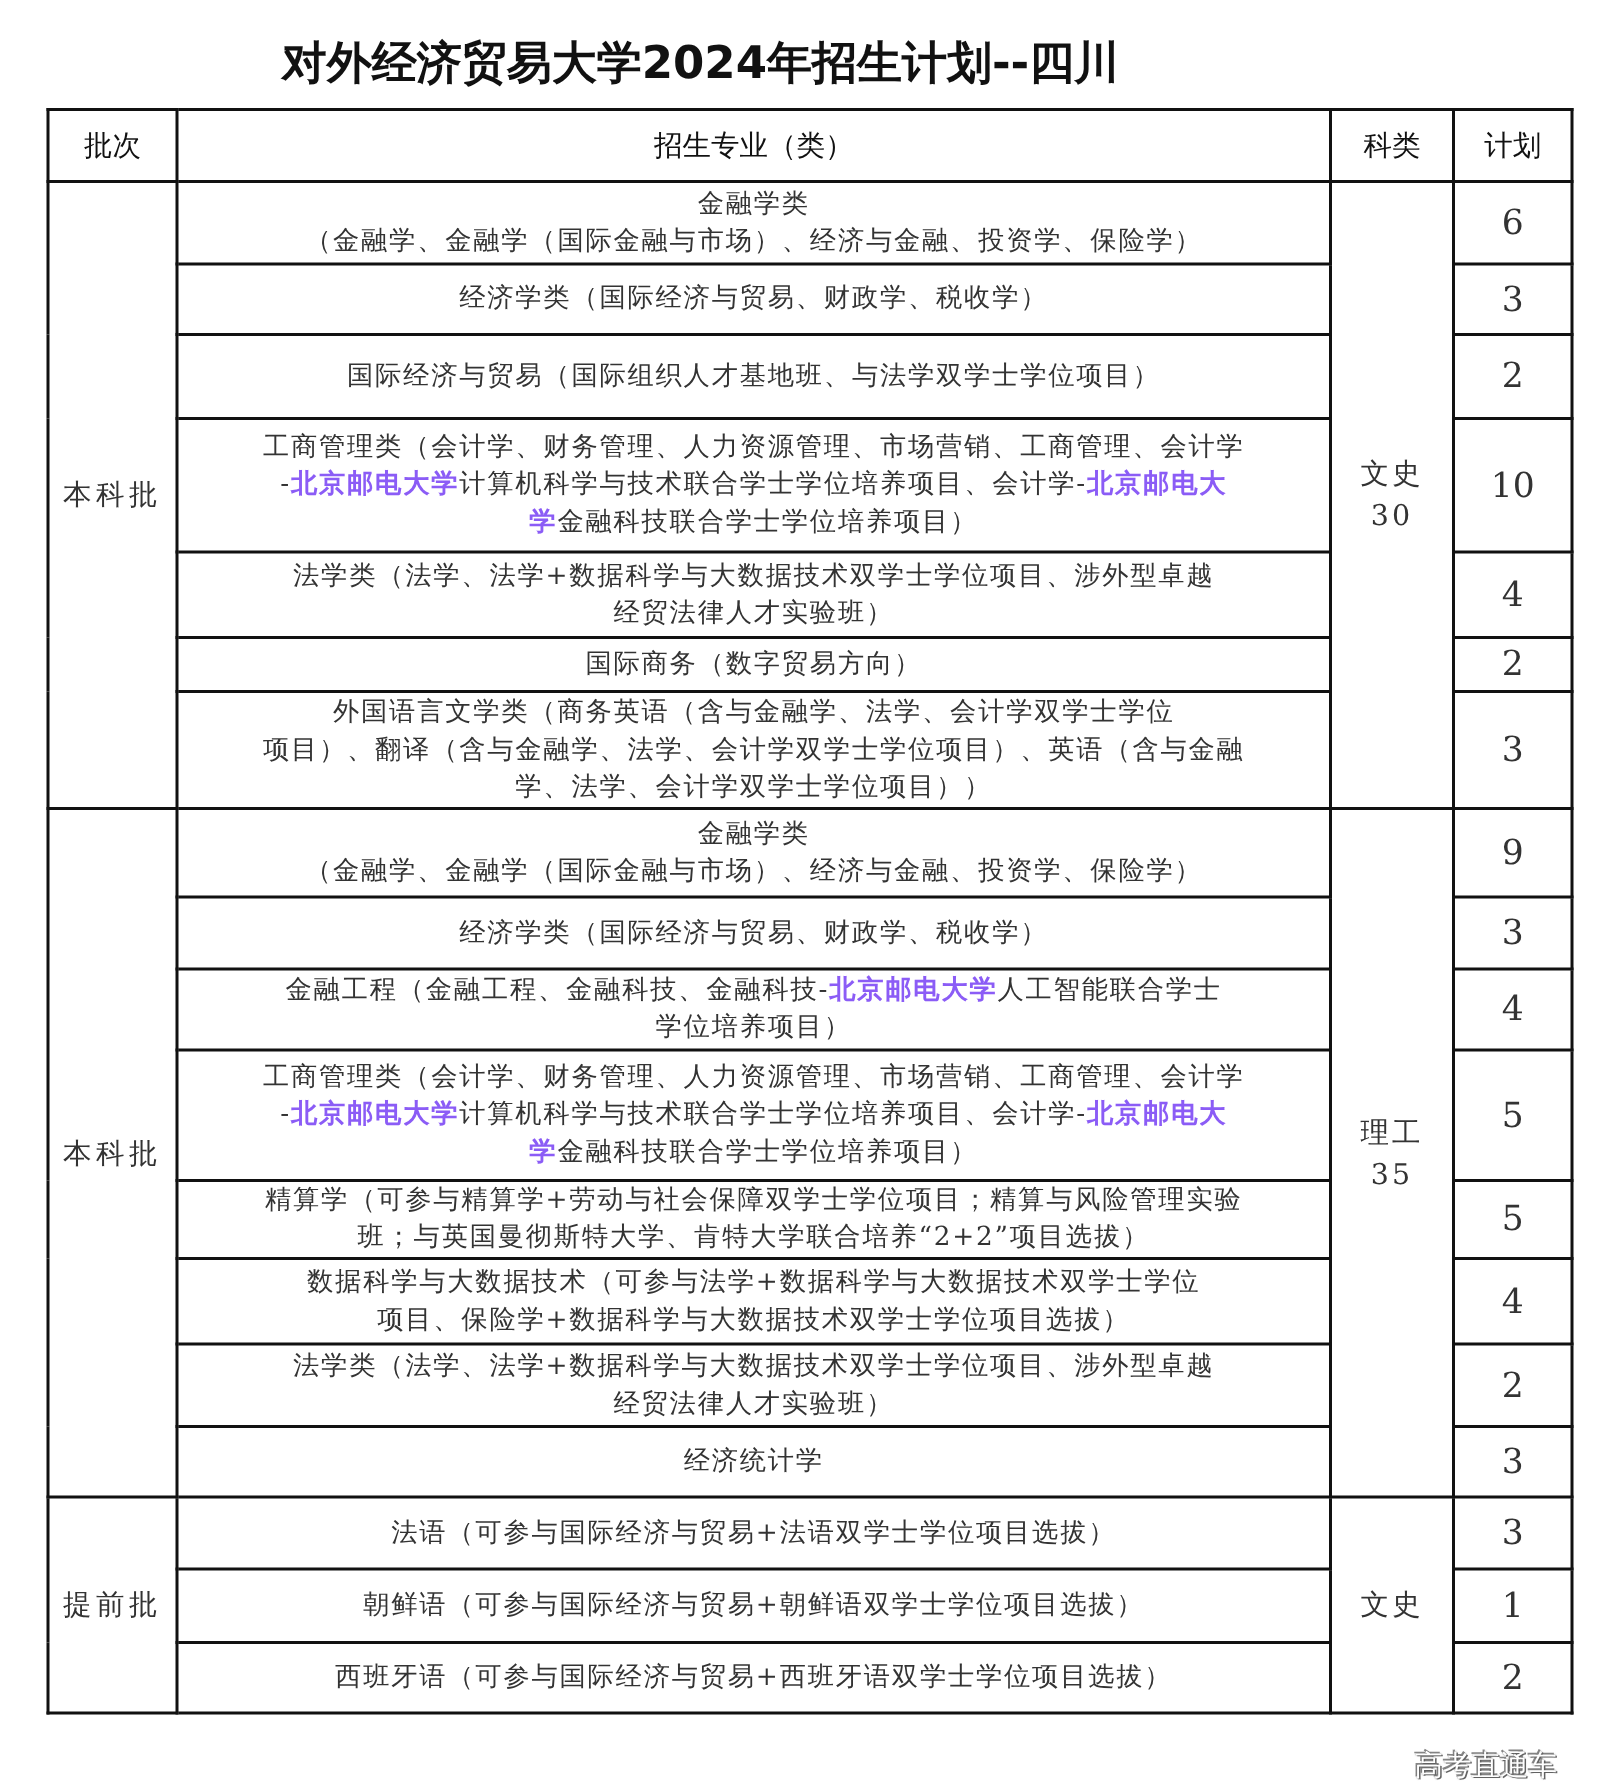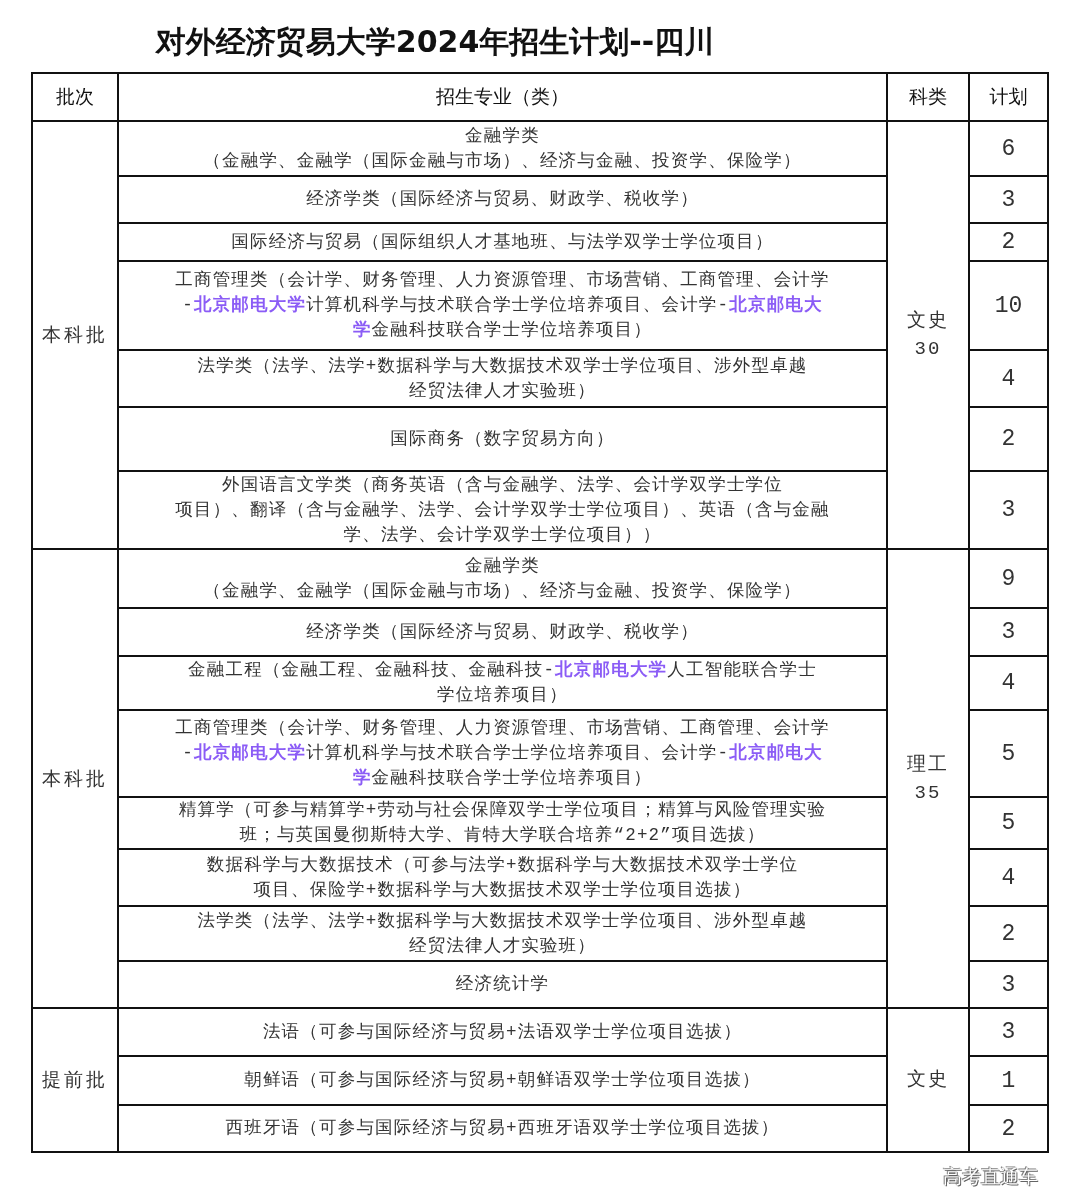--- a/index.html
+++ b/index.html
@@ -1,24 +1,24 @@
 <!DOCTYPE html>
 <html><head>
   <meta charset="utf-8">
   <style>
     html, body { margin: 0; padding: 0; background: #ffffff; }
     body { width: 1080px; height: 1188px; position: relative; overflow: hidden;
            font-family: "DejaVu Serif", "Liberation Serif", serif; color: #333; }
     .title { position: absolute; left: 0; top: 22px; width: 870px; text-align: center;
              font-family: "DejaVu Sans", "Liberation Sans", sans-serif; font-weight: bold;
-             font-size: 30px; color: #111; letter-spacing: 0px; }
+             font-size: 30px; color: #111; letter-spacing: 0px; padding-left: 32px; }
     table.plan { position: absolute; left: 31px; top: 72px; border-collapse: collapse;
                  table-layout: fixed; width: 1016px; }
     table.plan td, table.plan th { border: 2px solid #111; padding: 0; text-align: center;
-                 vertical-align: middle; font-weight: normal; font-family: Liberation Mono, monospace; }
+                 vertical-align: middle; font-weight: normal; }
     table.plan th { font-family: "DejaVu Sans", "Liberation Sans", sans-serif; font-size: 19px; color: #111; height: 46px; }
     .major { font-size: 17.5px; line-height: 25px; color: #333; padding: 0 2px; letter-spacing: 1.2px; }
     .major b { color: #8b5cf6; font-weight: bold; }
     .count { font-size: 23px; color: #333; }
     .batch { font-size: 19px; color: #333; letter-spacing: 3px; }
     .subject { font-size: 19px; color: #333; line-height: 28px; letter-spacing: 2px; }
     .watermark { position: absolute; left: 943px; top: 1134px; font-family: "DejaVu Sans", "Liberation Sans", sans-serif;
                  font-size: 19px; color: #fff; letter-spacing: 0px;
                  text-shadow: 0 0 1px #555, 1px 1px 0 #666, -1px -1px 0 #888; margin-top: 30px; }
   </style>
@@ -54,42 +54,42 @@
           <div>30</div>
         </td>
         <td class="count">6</td>
       </tr>
       <tr style="height: 47px;">
         <td class="major">
           <div>经济学类（国际经济与贸易、财政学、税收学）</div>
         </td>
         <td class="count">3</td>
       </tr>
-      <tr style="height: 38px;">
+      <tr style="height: 56px;">
         <td class="major">
           <div>国际经济与贸易（国际组织人才基地班、与法学双学士学位项目）</div>
         </td>
         <td class="count">2</td>
       </tr>
       <tr style="height: 89px;">
         <td class="major">
           <div>工商管理类（会计学、财务管理、人力资源管理、市场营销、工商管理、会计学</div>
           <div>-<b>北京邮电大学</b>计算机科学与技术联合学士学位培养项目、会计学-<b>北京邮电大</b></div>
           <div><b>学</b>金融科技联合学士学位培养项目）</div>
         </td>
         <td class="count">10</td>
       </tr>
       <tr style="height: 57px;">
         <td class="major">
           <div>法学类（法学、法学+数据科学与大数据技术双学士学位项目、涉外型卓越</div>
           <div>经贸法律人才实验班）</div>
         </td>
         <td class="count">4</td>
       </tr>
-      <tr style="height: 64px;">
+      <tr style="height: 36px;">
         <td class="major">
           <div>国际商务（数字贸易方向）</div>
         </td>
         <td class="count">2</td>
       </tr>
       <tr style="height: 78px;">
         <td class="major">
           <div>外国语言文学类（商务英语（含与金融学、法学、会计学双学士学位</div>
           <div>项目）、翻译（含与金融学、法学、会计学双学士学位项目）、英语（含与金融</div>
           <div>学、法学、会计学双学士学位项目））</div>

